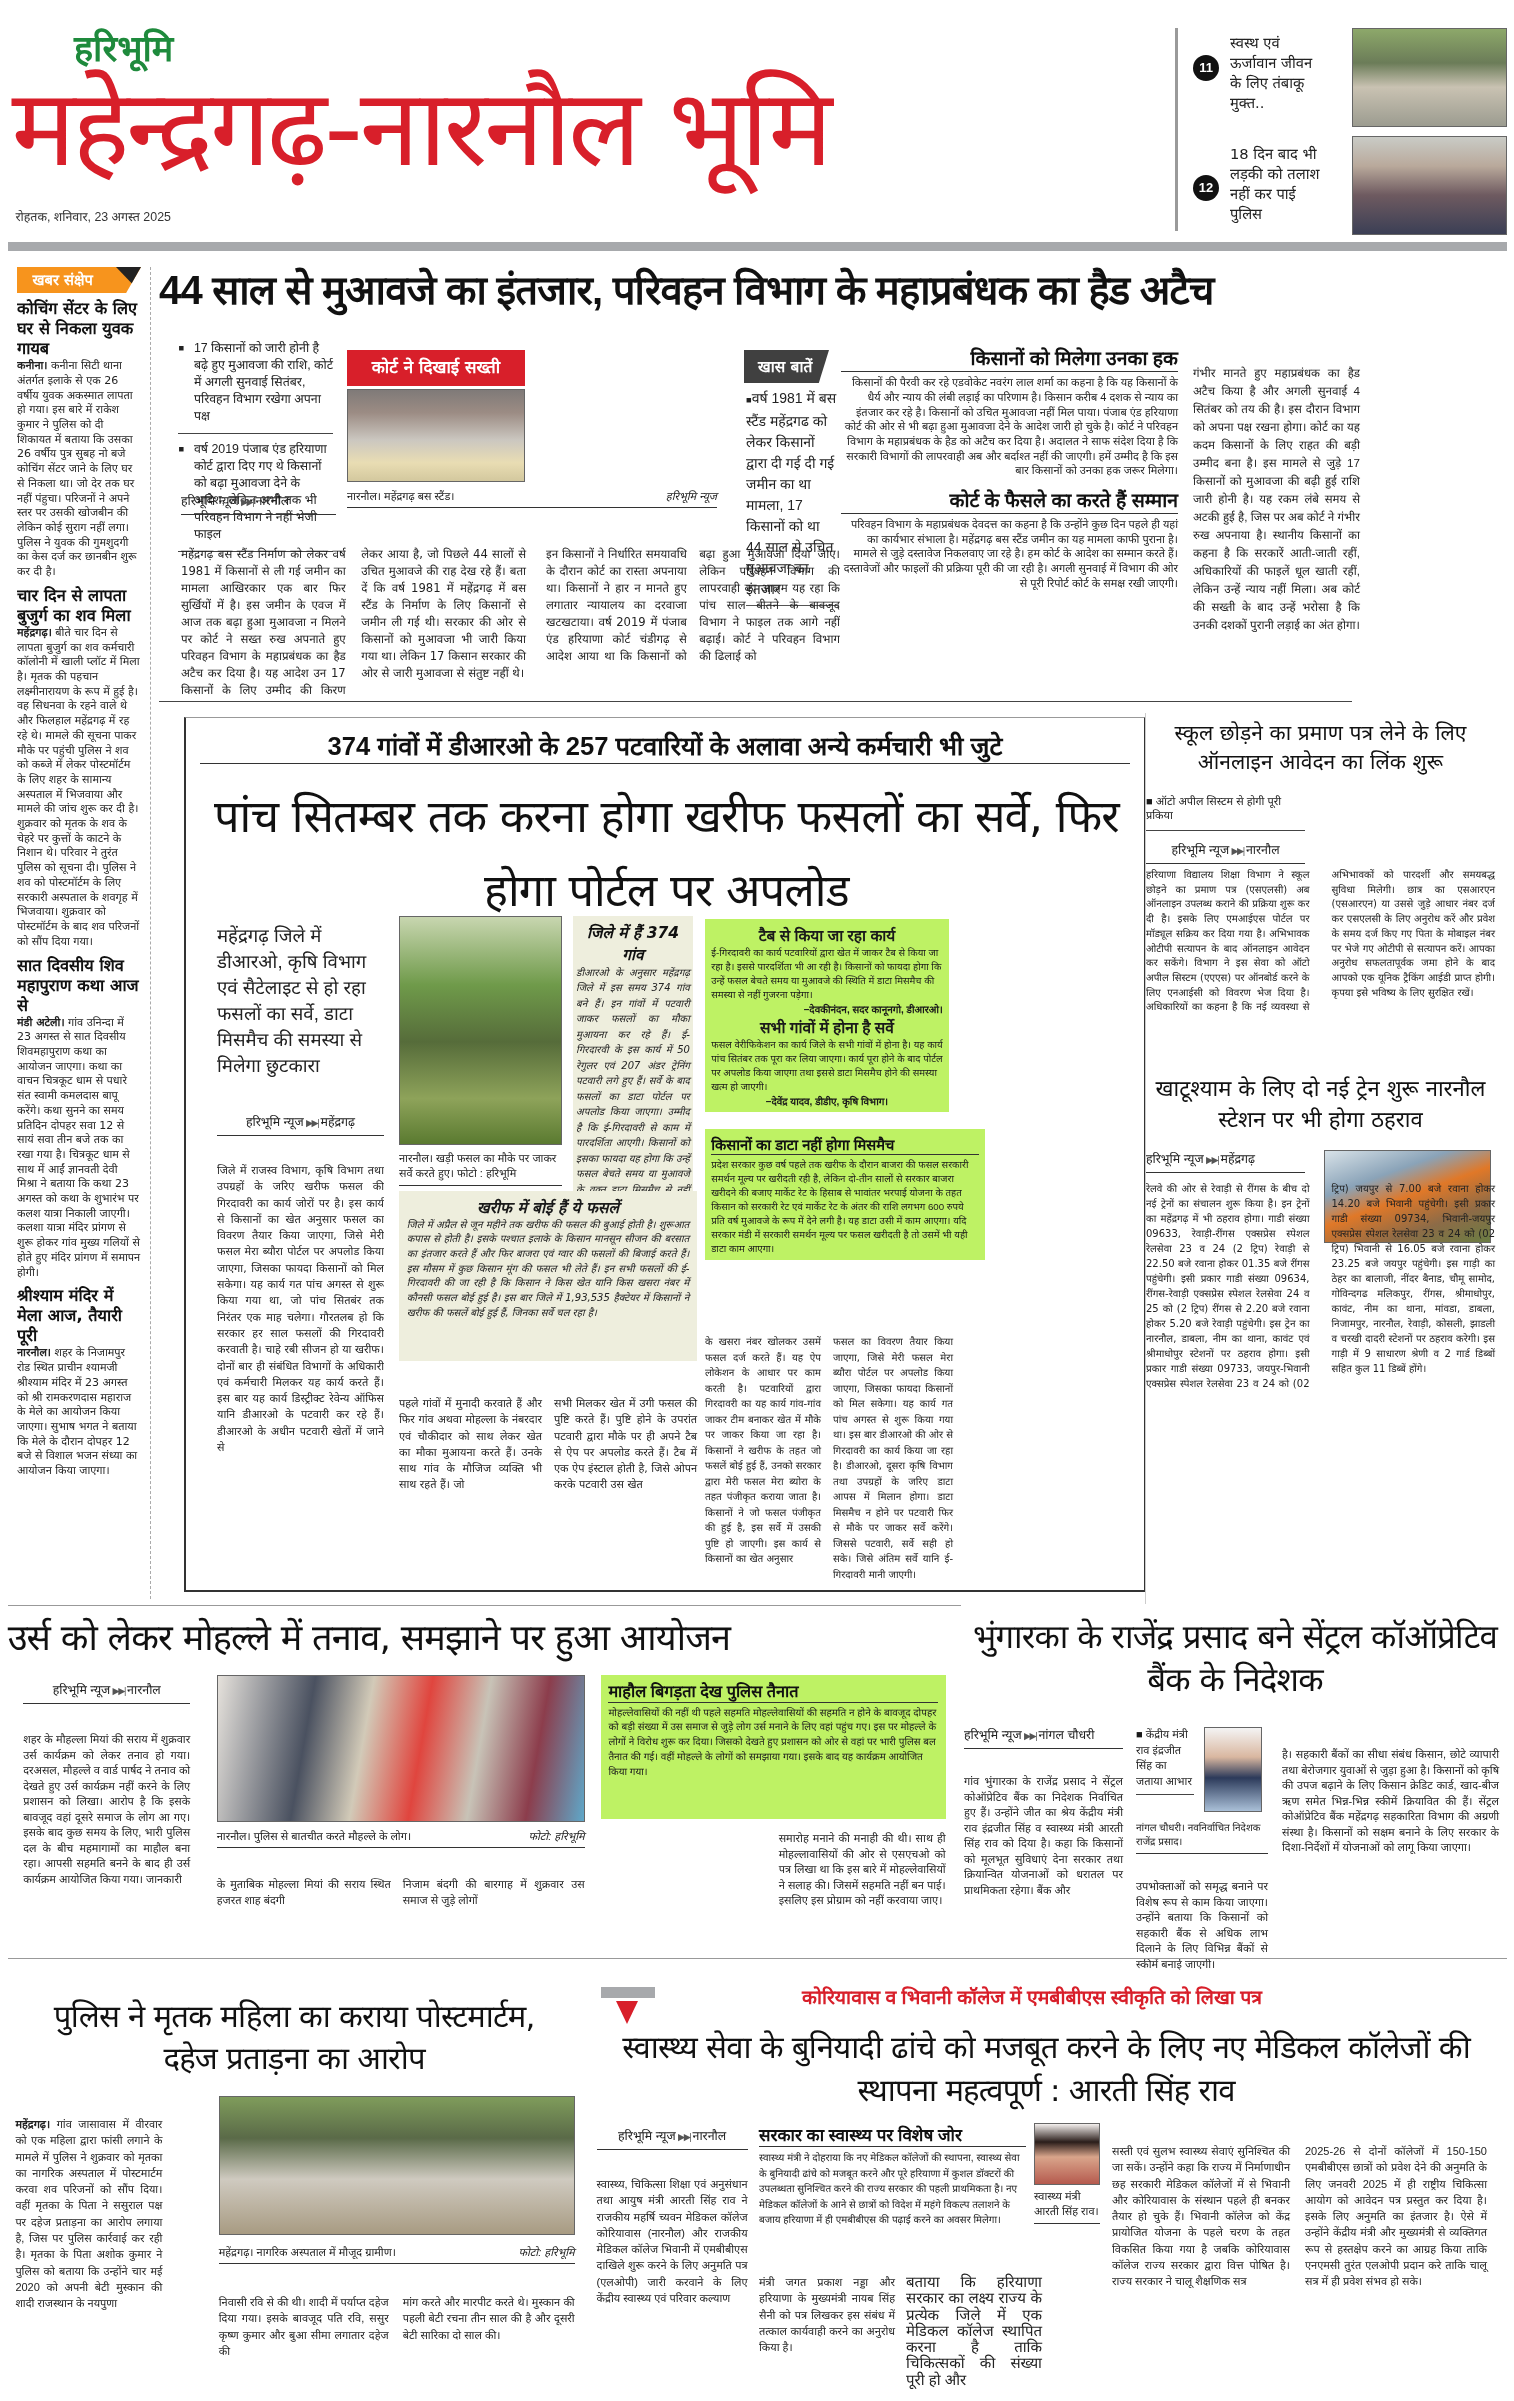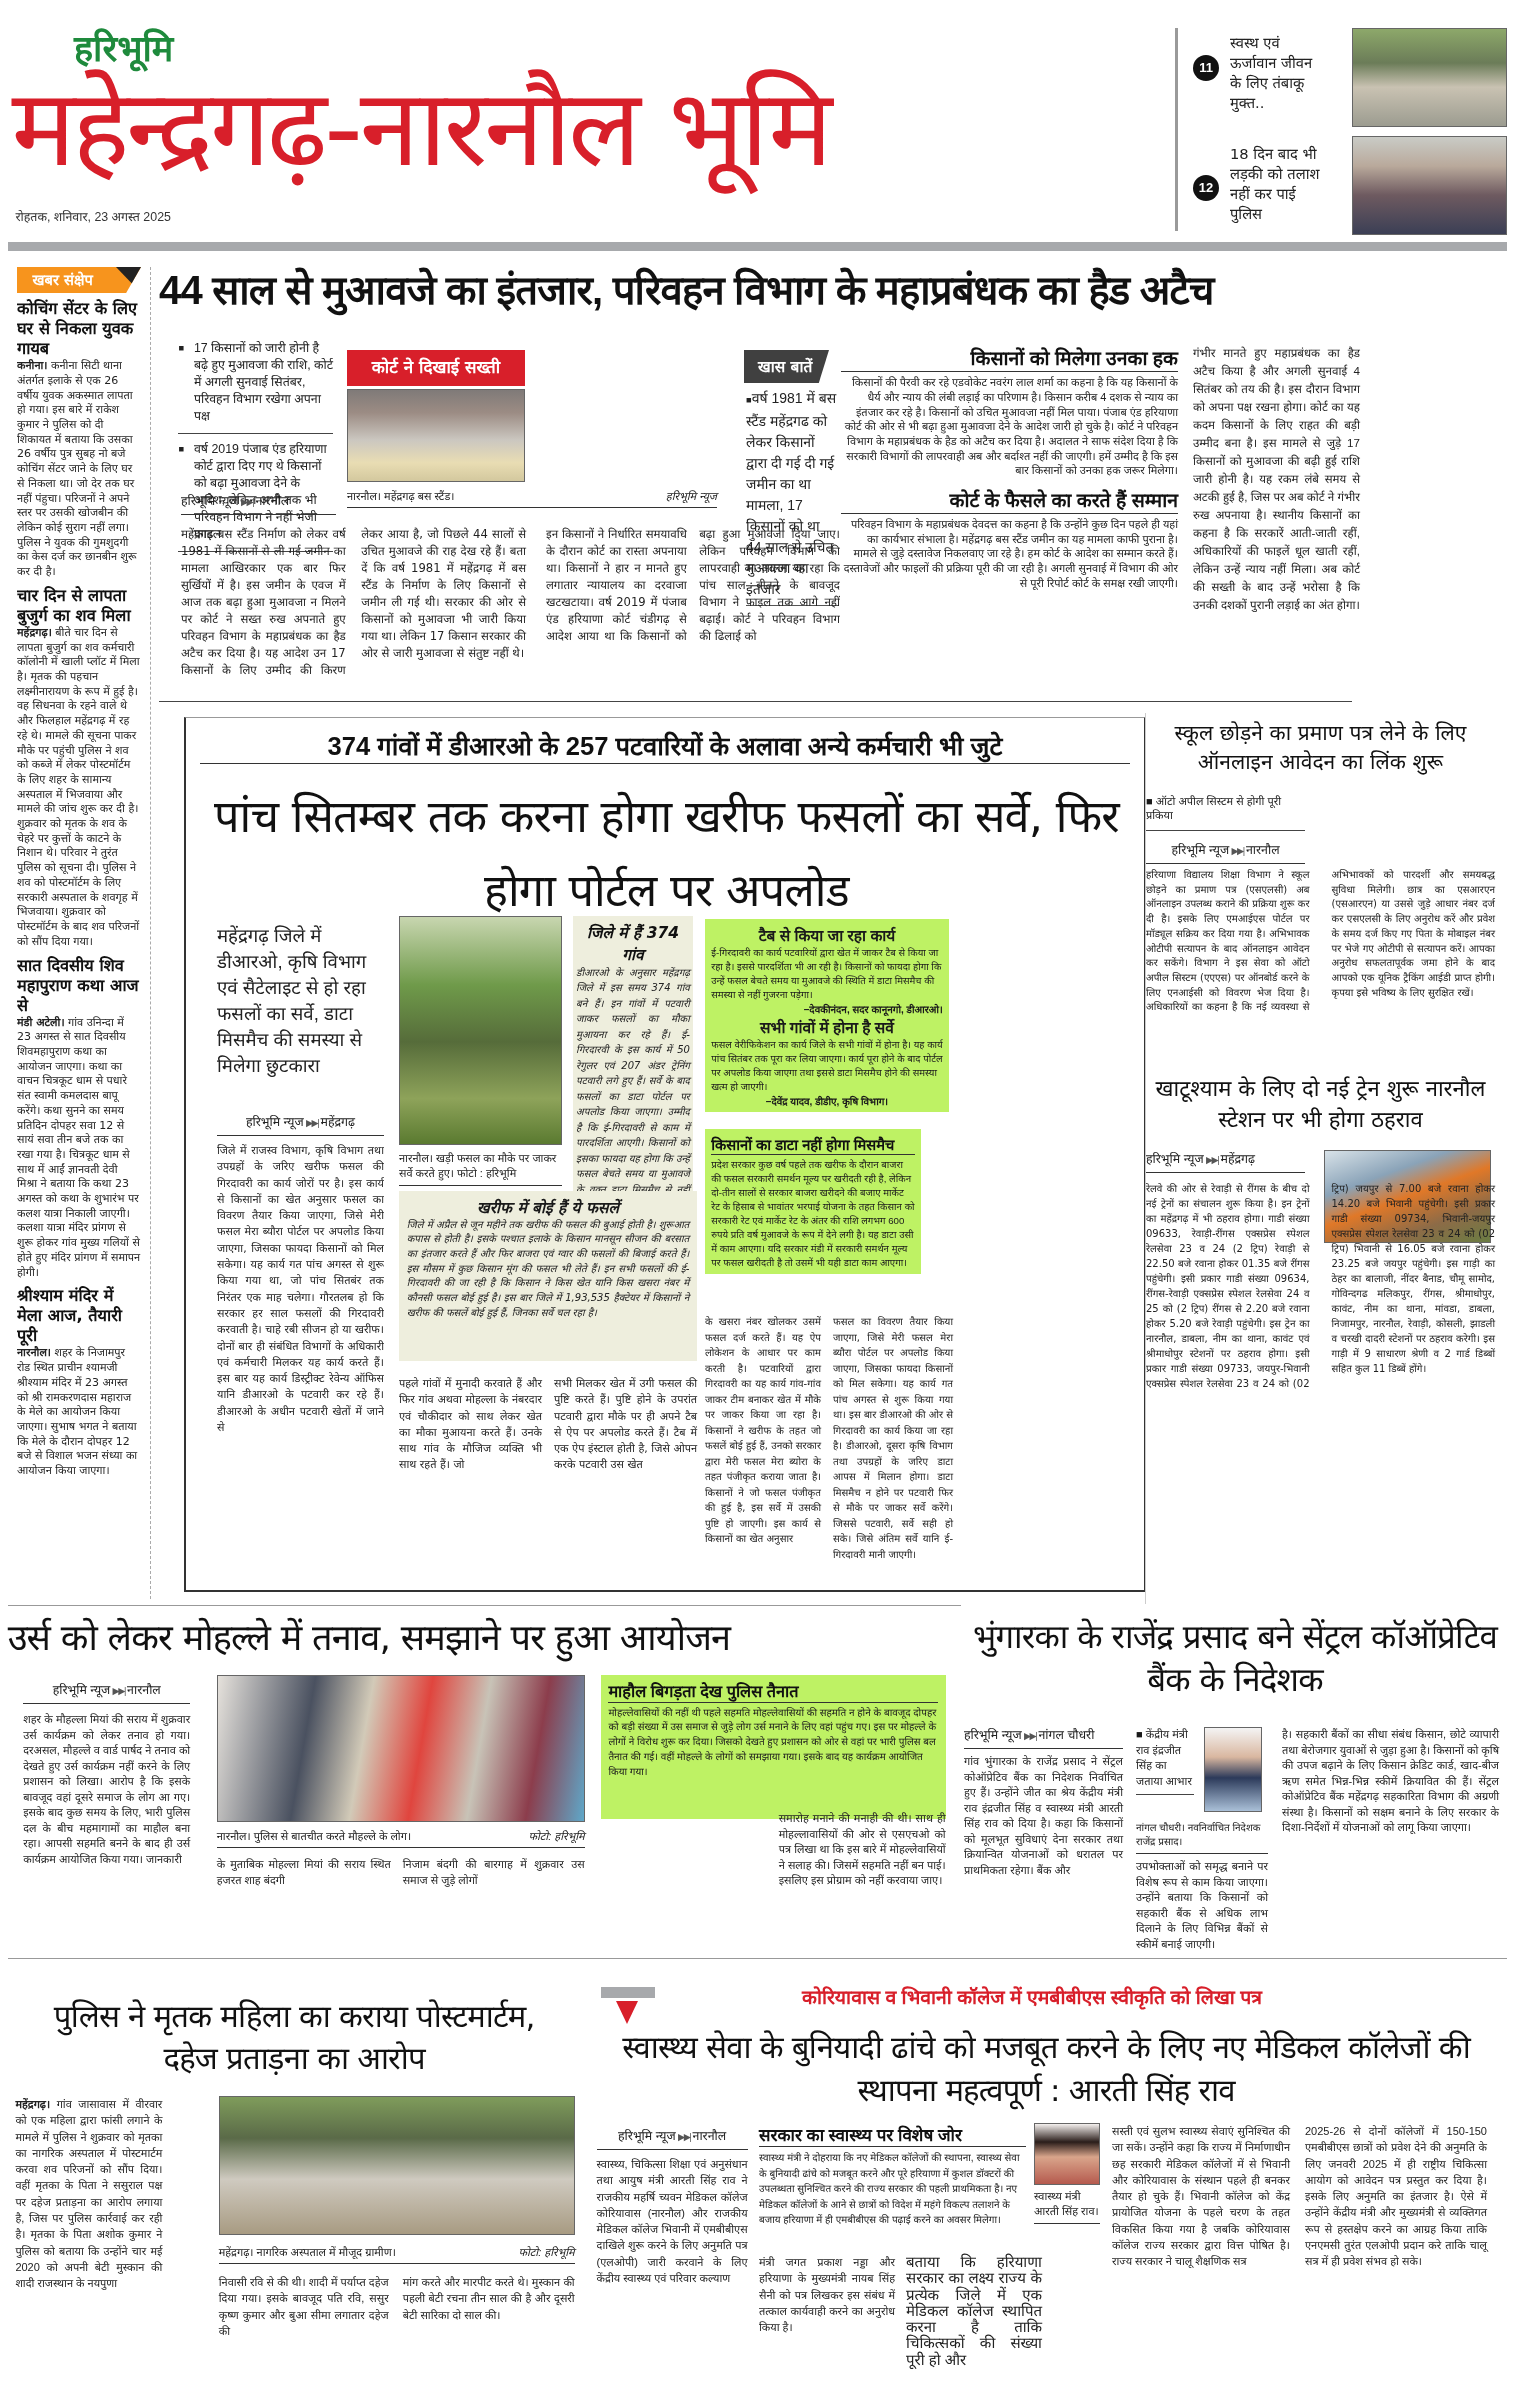--- a/index.html
+++ b/index.html
@@ -1,19 +1,19 @@
 <!DOCTYPE html>
 <html style="font-size:12.4px"><head>
 <meta charset="utf-8">
 <style>
   * { box-sizing: border-box; margin: 0; padding: 0; }
   html, body { width: 1514px; height: 2401px; background: #ffffff; overflow: hidden; }
   body { position: relative; font-family: "DejaVu Sans", sans-serif; color: #1a1a1a; }
   .abs { position: absolute; }
-  .serif-body { font-family: "DejaVu Sans", sans-serif; font-size: 11.6px; line-height: 17px; text-align: justify; color: #222; }
+  .serif-body { font-family: "DejaVu Sans", sans-serif; font-size: 11.6px; line-height: 17px; text-align: justify; color: #222; margin-top: 20px; }
   .hl { font-family: "Liberation Sans", sans-serif; font-weight: bold; color: #111; line-height: 1.1; }
   .byline { font-family: "Liberation Sans", sans-serif; font-size: 12.4px; color: #222; border-bottom: 1.5px solid #333; padding-bottom: 4.6px; }
   .byline .arrows { color: #555; font-size: 9.3px; letter-spacing: -1.5px; margin: 0 2.3px; }
   .caption { font-family: "Liberation Sans", sans-serif; font-size: 11px; color: #222; border-bottom: 1.5px solid #333; padding-bottom: 4.6px; }
   .photo { border: 0.8px solid #666; overflow: hidden; }
   .vrule { position: absolute; border-left: 0.8px dashed #aaa; }
   .hrule { position: absolute; border-top: 1.5px solid #444; }
   .bullet-list li { list-style: none; position: relative; padding-left: 15.5px; font-family: "Liberation Sans", sans-serif; font-size: 12.4px; line-height: 17px; color: #222; padding-bottom: 7.7px; margin-bottom: 7.7px; border-bottom: 0.8px solid #444; }
   .bullet-list li::before { content: "\25A0"; position: absolute; left: 0; top: 0; font-size: 9.3px; color: #222; }
   .box-blue { background: #bef264; }
@@ -135,21 +135,21 @@
 
   <div class="abs box-blue" style="left:519px;top:201px;width:244px;padding:4.6px 6.2px;">
     <div style="font-family:'Liberation Sans',sans-serif;font-weight:bold;font-size:15.5px;text-align:center;">टैब से किया जा रहा कार्य</div>
     <div style="font-family:'Liberation Sans',sans-serif;font-size:9.7px;line-height:14px;">ई-गिरदावरी का कार्य पटवारियों द्वारा खेत में जाकर टैब से किया जा रहा है। इससे पारदर्शिता भी आ रही है। किसानों को फायदा होगा कि उन्हें फसल बेचते समय या मुआवजे की स्थिति में डाटा मिसमैच की समस्या से नहीं गुजरना पड़ेगा।</div>
     <div style="font-family:'Liberation Sans',sans-serif;font-weight:bold;font-size:10px;text-align:right;">–देवकीनंदन, सदर कानूनगो, डीआरओ।</div>
     <div style="font-family:'Liberation Sans',sans-serif;font-weight:bold;font-size:15.5px;text-align:center;">सभी गांवों में होना है सर्वे</div>
     <div style="font-family:'Liberation Sans',sans-serif;font-size:9.7px;line-height:14px;">फसल वेरीफिकेशन का कार्य जिले के सभी गांवों में होना है। यह कार्य पांच सितंबर तक पूरा कर लिया जाएगा। कार्य पूरा होने के बाद पोर्टल पर अपलोड किया जाएगा तथा इससे डाटा मिसमैच होने की समस्या खत्म हो जाएगी।</div>
     <div style="font-family:'Liberation Sans',sans-serif;font-weight:bold;font-size:10px;text-align:center;">–देवेंद्र यादव, डीडीए, कृषि विभाग।</div>
   </div>
 
-  <div class="abs box-blue" style="left:519px;top:411px;width:216px;padding:4.6px 6.2px;">
+  <div class="abs box-blue" style="left:519px;top:411px;width:280px;padding:4.6px 6.2px;">
     <div class="subhead-u" style="font-size:14.7px;">किसानों का डाटा नहीं होगा मिसमैच</div>
     <div style="font-family:'Liberation Sans',sans-serif;font-size:9.7px;line-height:14px;margin-top:3.1px;">प्रदेश सरकार कुछ वर्ष पहले तक खरीफ के दौरान बाजरा की फसल सरकारी समर्थन मूल्य पर खरीदती रही है, लेकिन दो-तीन सालों से सरकार बाजरा खरीदने की बजाए मार्केट रेट के हिसाब से भावांतर भरपाई योजना के तहत किसान को सरकारी रेट एवं मार्केट रेट के अंतर की राशि लगभग 600 रुपये प्रति वर्ष मुआवजे के रूप में देने लगी है। यह डाटा उसी में काम आएगा। यदि सरकार मंडी में सरकारी समर्थन मूल्य पर फसल खरीदती है तो उसमें भी यही डाटा काम आएगा।</div>
   </div>
 
   <div class="abs box-beige" style="left:213px;top:473px;width:298px;padding:4.6px 7.7px;height:170px;">
     <div style="font-family:'DejaVu Sans',sans-serif;font-weight:bold;font-style:italic;font-size:15.5px;text-align:center;">खरीफ में बोई हैं ये फसलें</div>
     <div class="italic-body" style="font-size:10px;line-height:14.7px;">जिले में अप्रैल से जून महीने तक खरीफ की फसल की बुआई होती है। शुरूआत कपास से होती है। इसके पश्चात इलाके के किसान मानसून सीजन की बरसात का इंतजार करते हैं और फिर बाजरा एवं ग्वार की फसलों की बिजाई करते हैं। इस मौसम में कुछ किसान मूंग की फसल भी लेते हैं। इन सभी फसलों की ई-गिरदावरी की जा रही है कि किसान ने किस खेत यानि किस खसरा नंबर में कौनसी फसल बोई हुई है। इस बार जिले में 1,93,535 हैक्टेयर में किसानों ने खरीफ की फसलें बोई हुई हैं, जिनका सर्वे चल रहा है।</div>
   </div>
 
   <div class="abs serif-body" style="left:213px;top:658px;width:143px;font-size:11px;line-height:16.3px;">पहले गांवों में मुनादी करवाते हैं और फिर गांव अथवा मोहल्ला के नंबरदार एवं चौकीदार को साथ लेकर खेत का मौका मुआयना करते हैं। उनके साथ गांव के मौजिज व्यक्ति भी साथ रहते हैं। जो</div>

